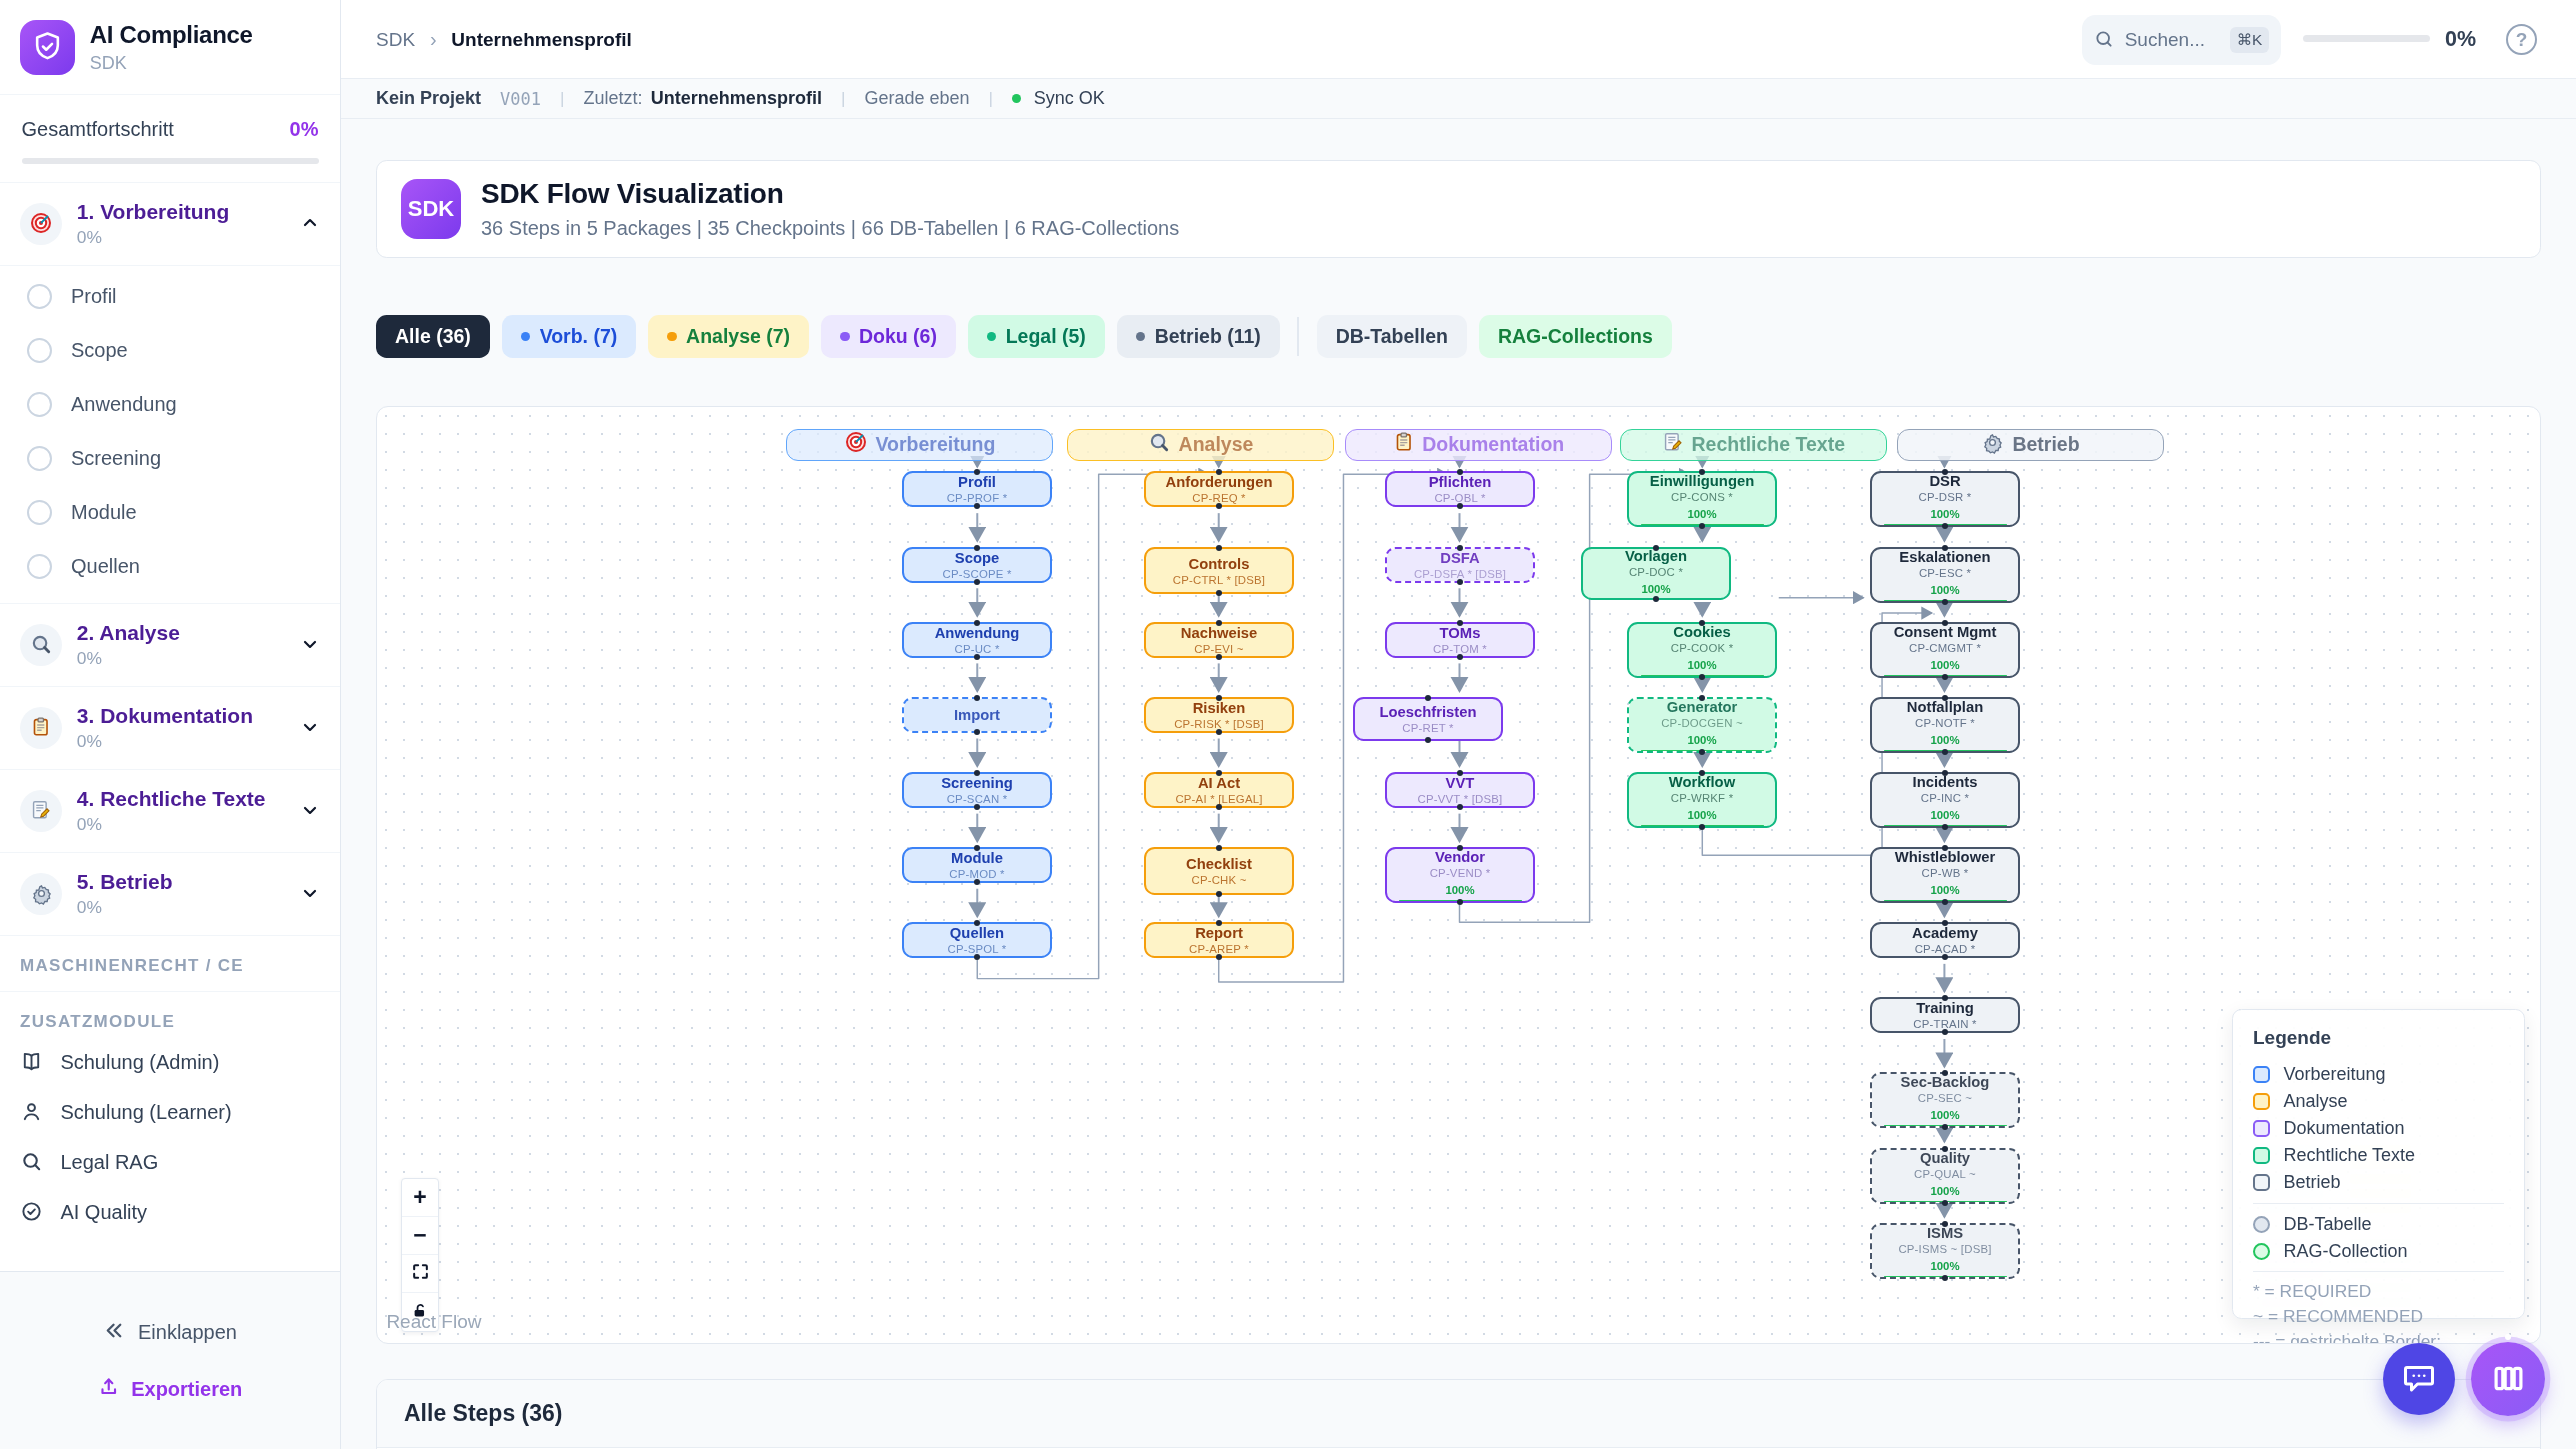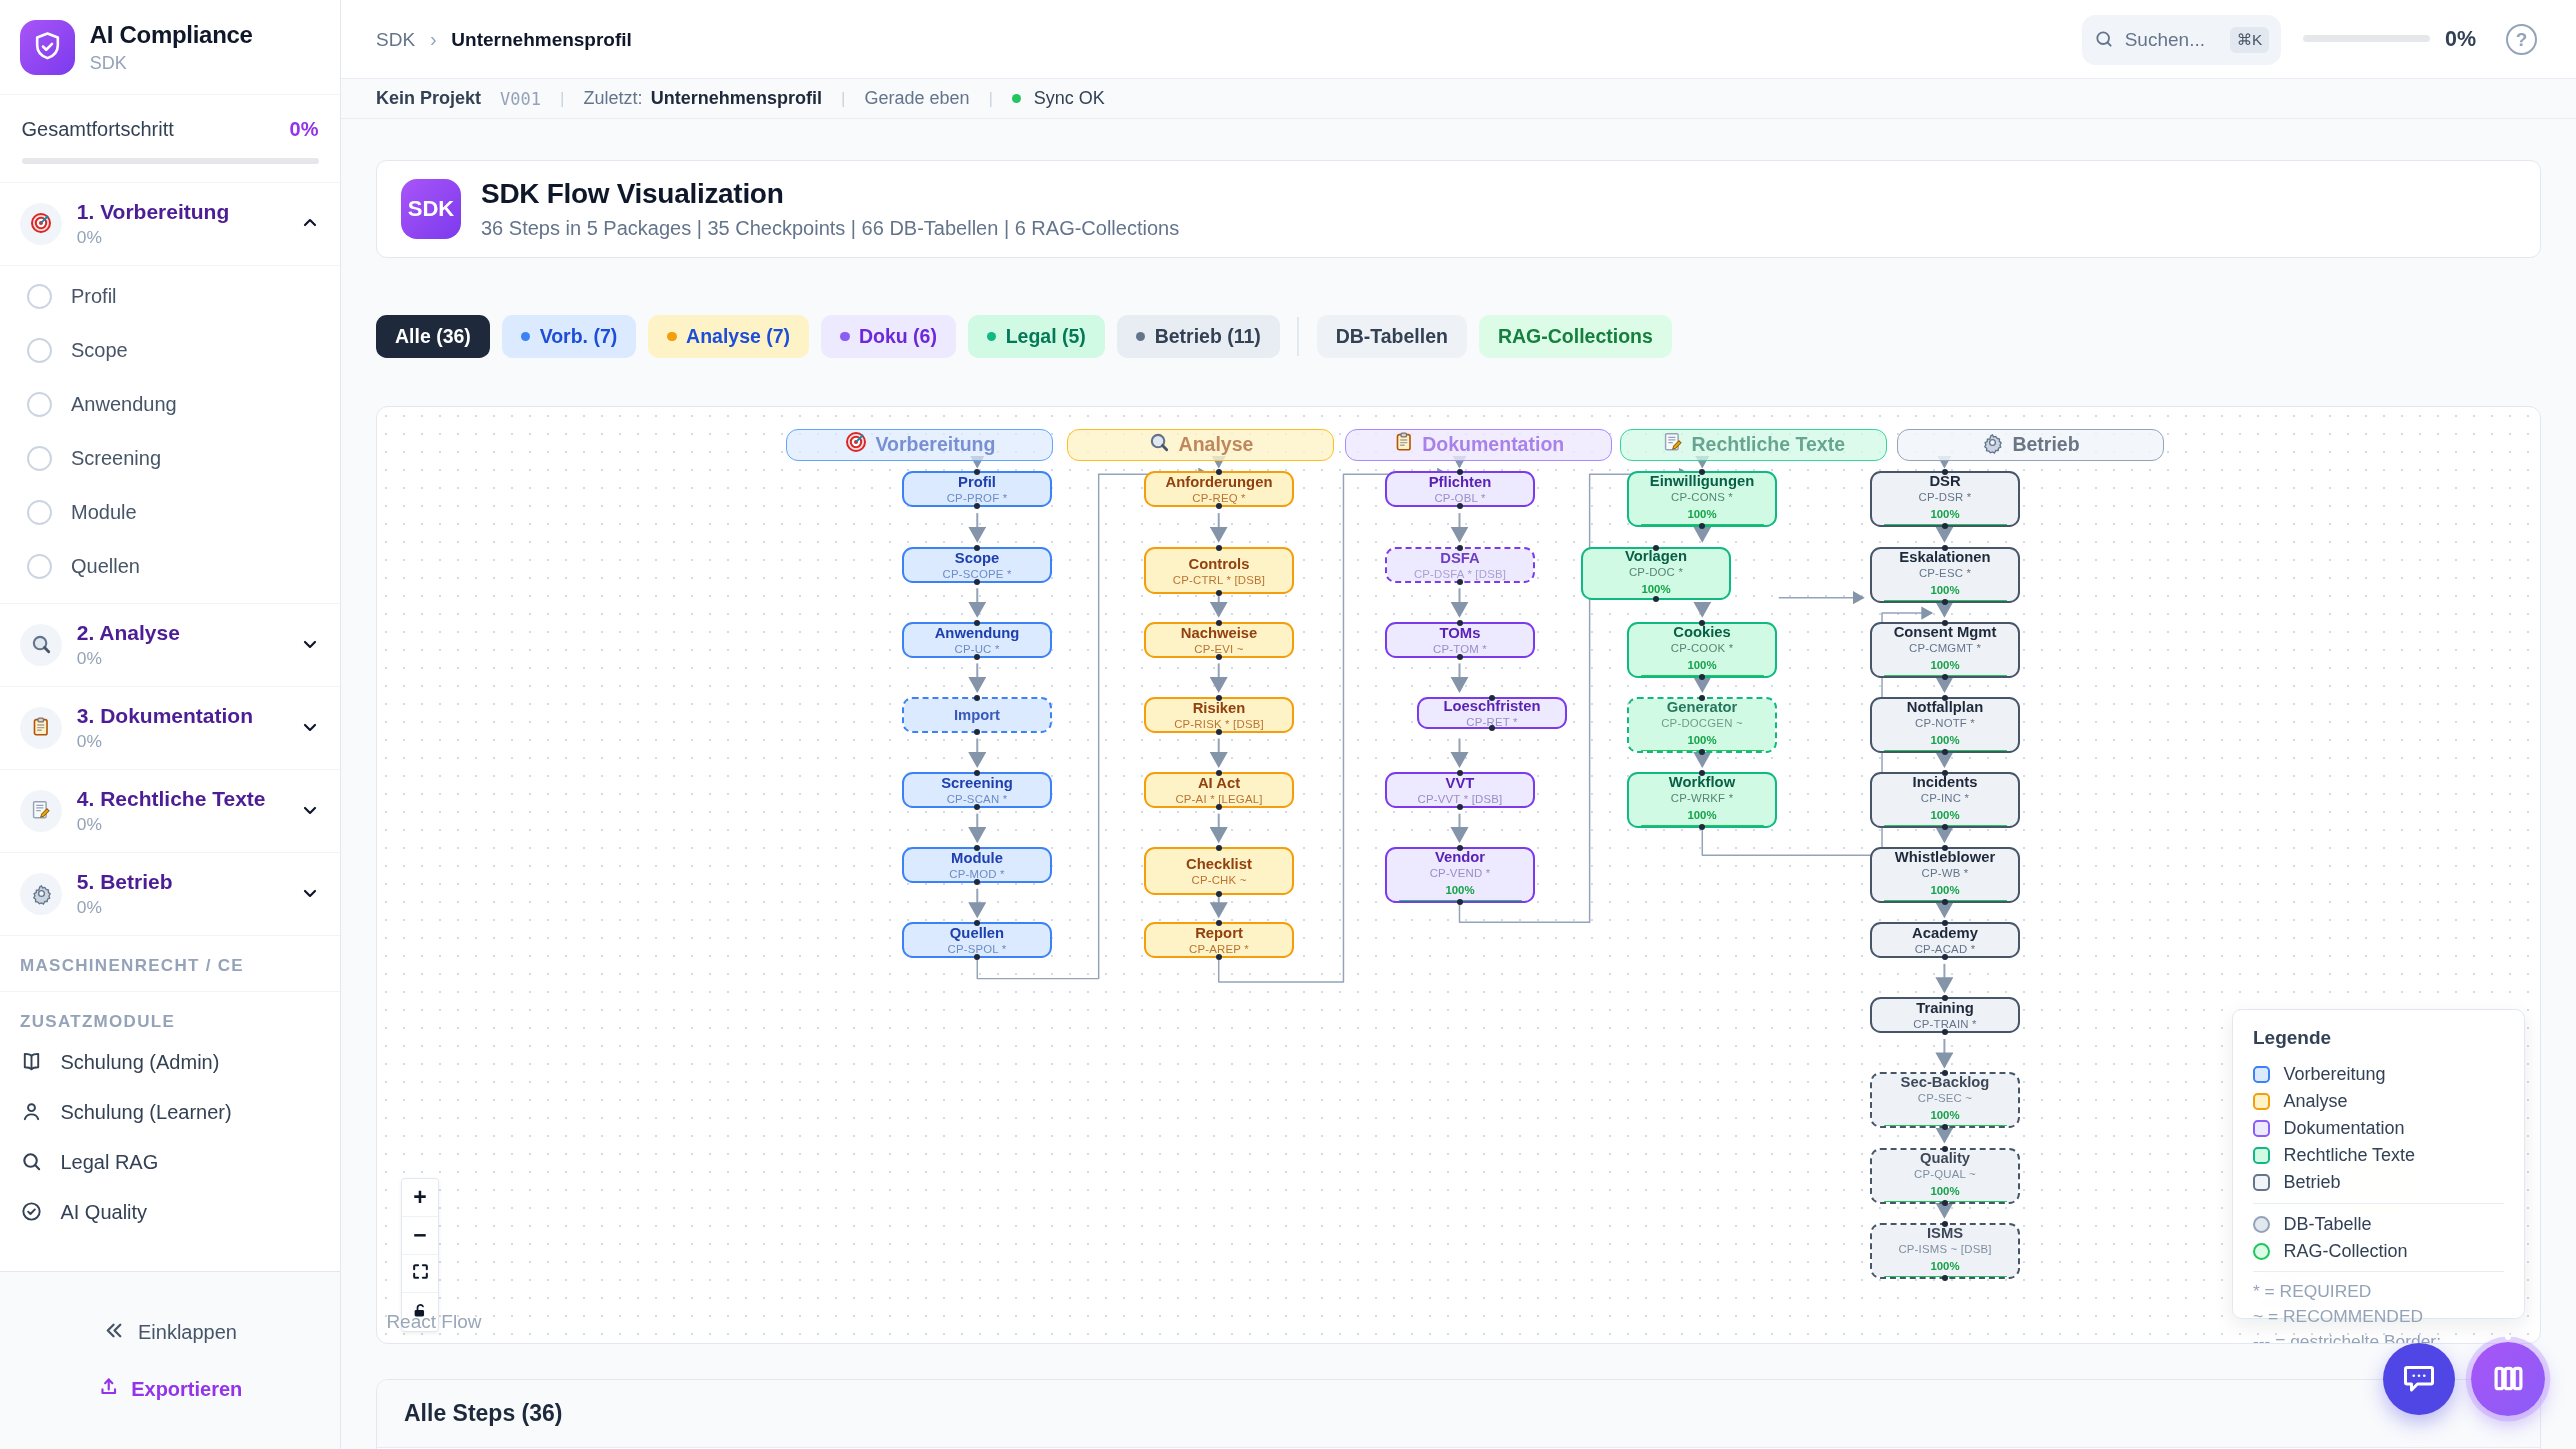--- a/index.html
+++ b/index.html
@@ -61,21 +61,21 @@
   .sdk-badge { width:60px; height:60px; border-radius:16px; background:linear-gradient(135deg,#a855f7,#7c3aed); color:#fff; font-size:22px; font-weight:600; display:flex; align-items:center; justify-content:center; }
   .hero-title { font-size:28px; font-weight:800; color:#0f172a; letter-spacing:-0.3px; }
   .hero-sub { font-size:20px; color:#64748b; margin-top:6.7px; }
 
   
   .chips { position:absolute; left:376px; top:315px; width:2165px; display:flex; align-items:center; gap:12px; }
   .chip { height:43px; border-radius:10.7px; display:flex; align-items:center; gap:9.4px; padding:0 19px; font-size:19.5px; font-weight:600; cursor:pointer; white-space:nowrap; }
   .chip .dot { width:9.4px; height:9.4px; border-radius:50%; }
   .chip.all { background:#1e293b; color:#fff; }
   .chip.vorb { background:#dbeafe; color:#1d4ed8; } .chip.vorb .dot{ background:#3b82f6; }
-  .chip.analyse { background:#fef3c7; color:#1d4ed8; } .chip.analyse .dot{ background:#f59e0b; }
+  .chip.analyse { background:#fef3c7; color:#15803d; } .chip.analyse .dot{ background:#f59e0b; }
   .chip.doku { background:#ede9fe; color:#6d28d9; } .chip.doku .dot{ background:#8b5cf6; }
   .chip.legal { background:#d1fae5; color:#047857; } .chip.legal .dot{ background:#10b981; }
   .chip.betrieb { background:#e8edf3; color:#334155; } .chip.betrieb .dot{ background:#64748b; }
   .chip.db { background:#eef2f7; color:#334155; }
   .chip.rag { background:#dcfce7; color:#15803d; }
   .chip-sep { width:2px; height:39px; background:#e2e8f0; margin:0 5.4px; }
 
   
   .canvas { position:absolute; left:376px; top:406px; width:2165px; height:938px; background:#fff; border:1.3px solid #e2e8f0; border-radius:12px; overflow:hidden;
     background-image:radial-gradient(circle,#d2dae4 1.1px,transparent 1.1px); background-size:18px 18px; }
@@ -641,21 +641,21 @@
       <div class="nc">CP-OBL *</div>
     </div>
     <div class="fnode doku dashed" style="left: 1008px; top: 140px; height: 36px;">
       <div class="nt">DSFA</div>
       <div class="nc">CP-DSFA * [DSB]</div>
     </div>
     <div class="fnode doku" style="left: 1008px; top: 215px; height: 36px;">
       <div class="nt">TOMs</div>
       <div class="nc">CP-TOM *</div>
     </div>
-    <div class="fnode doku" style="left: 1040px; top: 290px; height: 32px;">
+    <div class="fnode doku" style="left: 976px; top: 290px; height: 44px;">
       <div class="nt">Loeschfristen</div>
       <div class="nc">CP-RET *</div>
     </div>
     <div class="fnode doku" style="left: 1008px; top: 365px; height: 36px;">
       <div class="nt">VVT</div>
       <div class="nc">CP-VVT * [DSB]</div>
     </div>
     <div class="fnode doku" style="left: 1008px; top: 440px; height: 56px;">
       <div class="nt">Vendor</div>
       <div class="nc">CP-VEND *</div>

